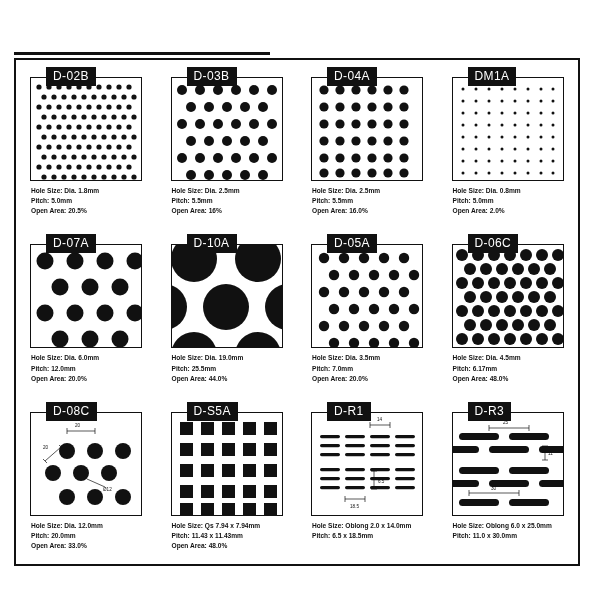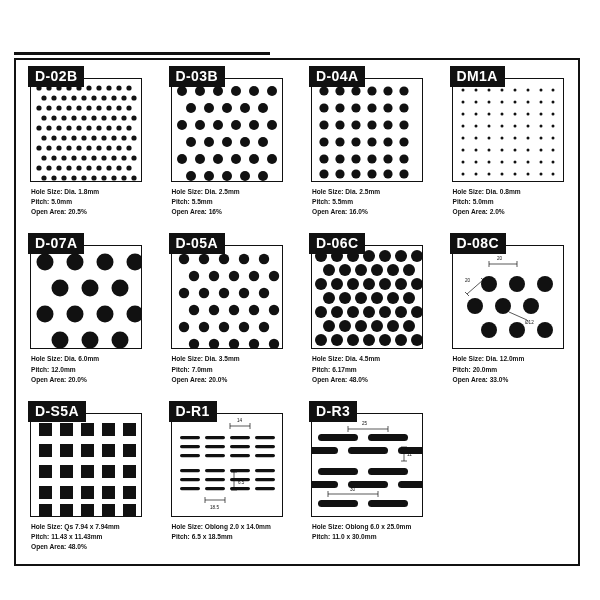--- a/index.html
+++ b/index.html
@@ -61,27 +61,27 @@
   .cell {
     position: relative;
     padding: 4px 6px 0 8px;
     box-sizing: border-box;
   }
 
   .badge {
     display: inline-block;
     background: #111111;
     color: #ffffff;
-    font-size: 14px;
-    font-weight: bold;
+    font-size: 12px;
+    font-weight: normal;
     letter-spacing: 0.4px;
     padding: 2px 7px 3px 7px;
     position: relative;
     z-index: 5;
-    margin-left: 2px;
+    margin-left: 20px;
   }
 
   .swatch {
     position: relative;
     width: 112px;
     height: 104px;
     margin-top: -9px;
     margin-left: 4px;
     border: 1.5px solid #111111;
     box-sizing: border-box;
@@ -423,20 +423,39 @@
               <circle cx="59" cy="94" r="8.5"></circle>
               <circle cx="89" cy="94" r="8.5"></circle>
           </g>
         </svg>
       </div>
       <div class="specs">Hole Size: Dia. 6.0mm
 Pitch: 12.0mm
 Open Area: 20.0%</div>
     </div>
 
+    <div class="cell">
+      <span class="badge">D-10A</span>
+      <div class="swatch">
+        <svg width="110" height="102" viewBox="0 0 110 102">
+          <g fill="#111111">
+            <circle cx="22" cy="14" r="23"></circle>
+              <circle cx="86" cy="14" r="23"></circle>
+            <circle cx="54" cy="62" r="23"></circle>
+              <circle cx="-8" cy="62" r="23"></circle>
+              <circle cx="116" cy="62" r="23"></circle>
+            <circle cx="22" cy="110" r="23"></circle>
+              <circle cx="86" cy="110" r="23"></circle>
+          </g>
+        </svg>
+      </div>
+      <div class="specs">Hole Size: Dia. 19.0mm
+Pitch: 25.5mm
+Open Area: 44.0%</div>
+    </div>
 
     <div class="cell">
       <span class="badge">D-05A</span>
       <div class="swatch">
         <svg width="110" height="102" viewBox="0 0 110 102">
           <g fill="#111111">
             <circle cx="12" cy="13" r="5.2"></circle>
               <circle cx="32" cy="13" r="5.2"></circle>
               <circle cx="52" cy="13" r="5.2"></circle>
               <circle cx="72" cy="13" r="5.2"></circle>

